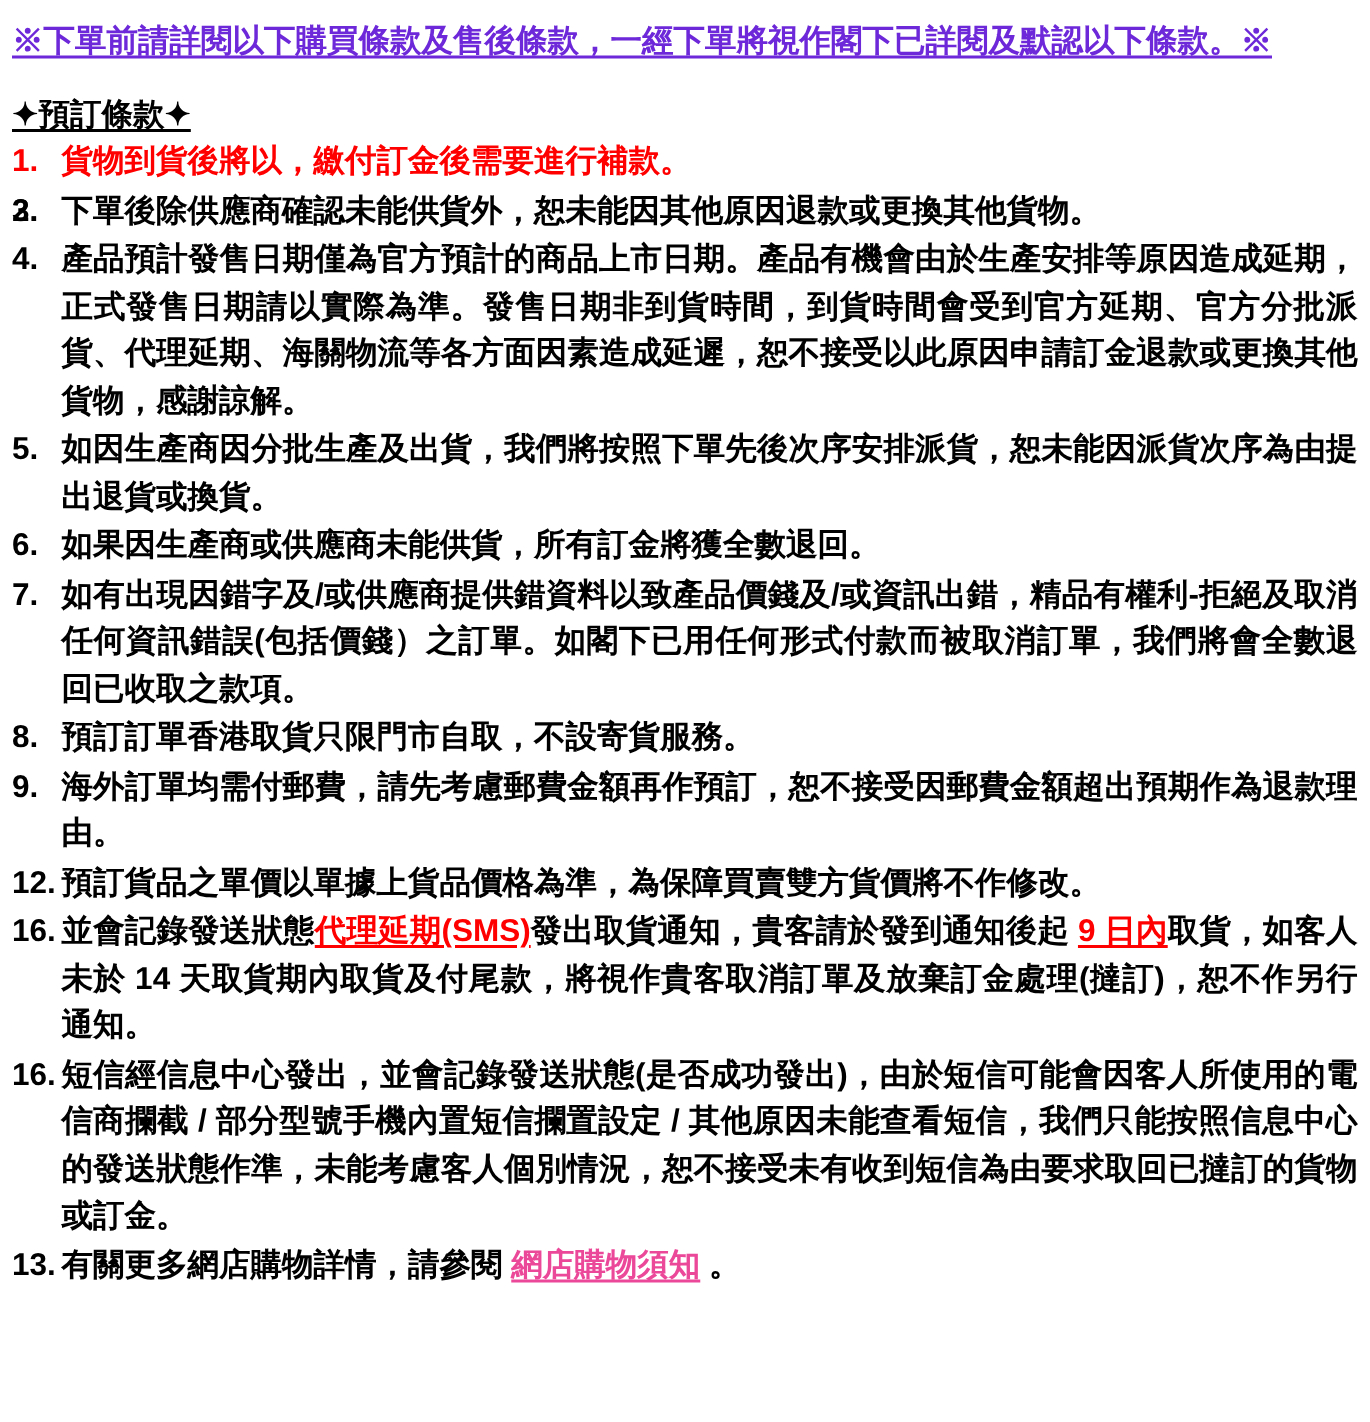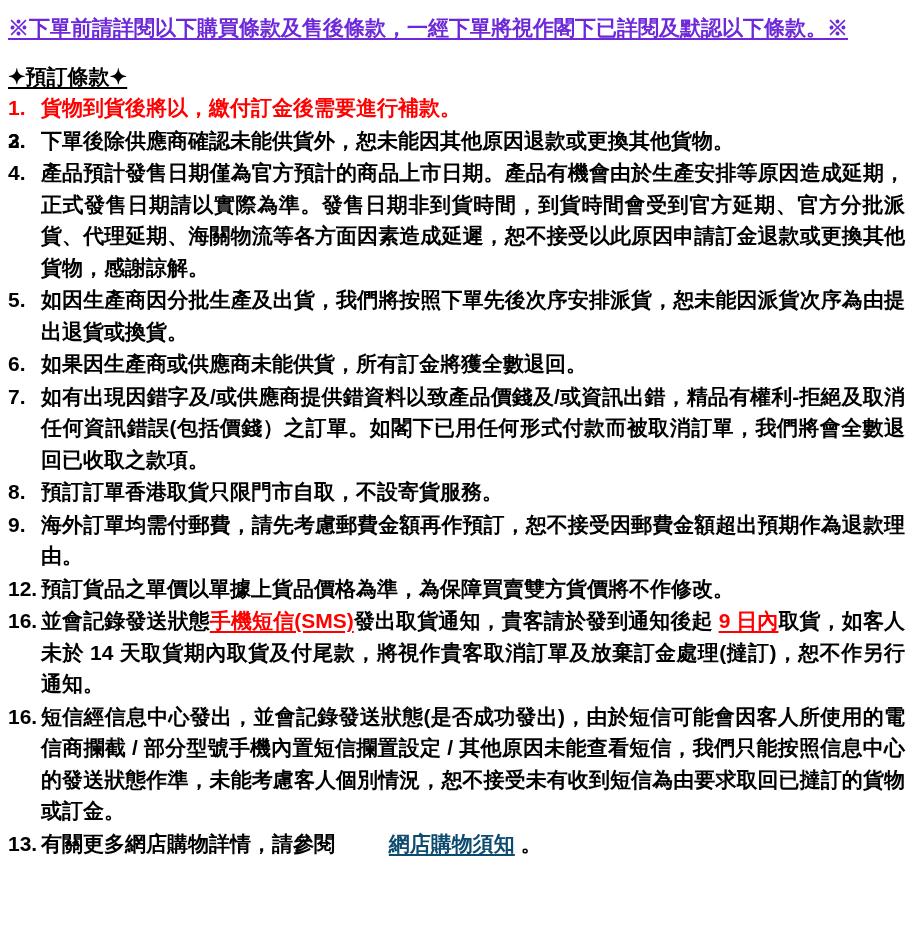--- a/index.html
+++ b/index.html
@@ -46,41 +46,40 @@
   }
   .term.red, .term.red .num {
     color: #ff0000;
   }
   .seg-red-underline {
     color: #ff0000;
     text-decoration: underline;
     text-underline-offset: 3px;
   }
   .seg-link {
-    color: #0c4a6e;
+    color: #ec4899;
     text-decoration: underline;
     text-underline-offset: 3px;
     cursor: pointer;
-    margin-left: 48px;
   }
 </style>
 </head>
 <body>
 
 <div class="page">
   <div class="title">※下單前請詳閱以下購買條款及售後條款，一經下單將視作閣下已詳閱及默認以下條款。※</div>
   <div class="section-header">✦預訂條款✦</div>
   <div class="terms">
       <div class="term red"><span class="num">1.</span><span><span>貨物到貨後將以，繳付訂金後需要進行補款。</span></span></div>
       <div class="term"><span class="num">2.</span></div>
       <div class="term"><span class="num">3.</span><span><span>下單後除供應商確認未能供貨外，恕未能因其他原因退款或更換其他貨物。</span></span></div>
       <div class="term"><span class="num">4.</span><span><span>產品預計發售日期僅為官方預計的商品上市日期。產品有機會由於生產安排等原因造成延期，正式發售日期請以實際為準。發售日期非到貨時間，到貨時間會受到官方延期、官方分批派貨、代理延期、海關物流等各方面因素造成延遲，恕不接受以此原因申請訂金退款或更換其他貨物，感謝諒解。</span></span></div>
       <div class="term"><span class="num">5.</span><span><span>如因生產商因分批生產及出貨，我們將按照下單先後次序安排派貨，恕未能因派貨次序為由提出退貨或換貨。</span></span></div>
       <div class="term"><span class="num">6.</span><span><span>如果因生產商或供應商未能供貨，所有訂金將獲全數退回。</span></span></div>
       <div class="term"><span class="num">7.</span><span><span>如有出現因錯字及/或供應商提供錯資料以致產品價錢及/或資訊出錯，精品有權利-拒絕及取消任何資訊錯誤(包括價錢）之訂單。如閣下已用任何形式付款而被取消訂單，我們將會全數退回已收取之款項。</span></span></div>
       <div class="term"><span class="num">8.</span><span><span>預訂訂單香港取貨只限門市自取，不設寄貨服務。</span></span></div>
       <div class="term"><span class="num">9.</span><span><span>海外訂單均需付郵費，請先考慮郵費金額再作預訂，恕不接受因郵費金額超出預期作為退款理由。</span></span></div>
       <div class="term"><span class="num">12.</span><span><span>預訂貨品之單價以單據上貨品價格為準，為保障買賣雙方貨價將不作修改。</span></span></div>
-      <div class="term"><span class="num">16.</span><span><span>並會記錄發送狀態</span><span class="seg-red-underline">手機短信(SMS)</span><span>發出取貨通知，貴客請於發到通知後起 </span><span class="seg-red-underline">9 日內</span><span>取貨，如客人未於 14 天取貨期內取貨及付尾款，將視作貴客取消訂單及放棄訂金處理(撻訂)，恕不作另行通知。</span></span></div>
+      <div class="term"><span class="num">16.</span><span><span>並會記錄發送狀態</span><span class="seg-red-underline">代理延期(SMS)</span><span>發出取貨通知，貴客請於發到通知後起 </span><span class="seg-red-underline">9 日內</span><span>取貨，如客人未於 14 天取貨期內取貨及付尾款，將視作貴客取消訂單及放棄訂金處理(撻訂)，恕不作另行通知。</span></span></div>
       <div class="term"><span class="num">16.</span><span><span>短信經信息中心發出，並會記錄發送狀態(是否成功發出)，由於短信可能會因客人所使用的電信商攔截 / 部分型號手機內置短信攔置設定 / 其他原因未能查看短信，我們只能按照信息中心的發送狀態作準，未能考慮客人個別情況，恕不接受未有收到短信為由要求取回已撻訂的貨物或訂金。</span></span></div>
       <div class="term"><span class="num">13.</span><span><span>有關更多網店購物詳情，請參閱 </span><span class="seg-link">網店購物須知</span><span> 。</span></span></div>
     </div>
 </div>
 
 </body></html>

